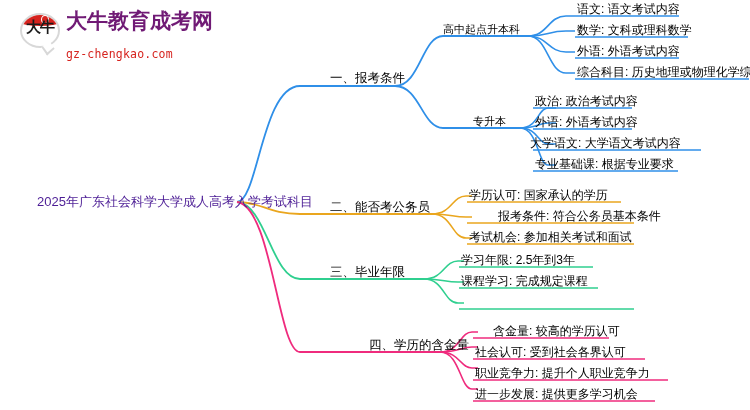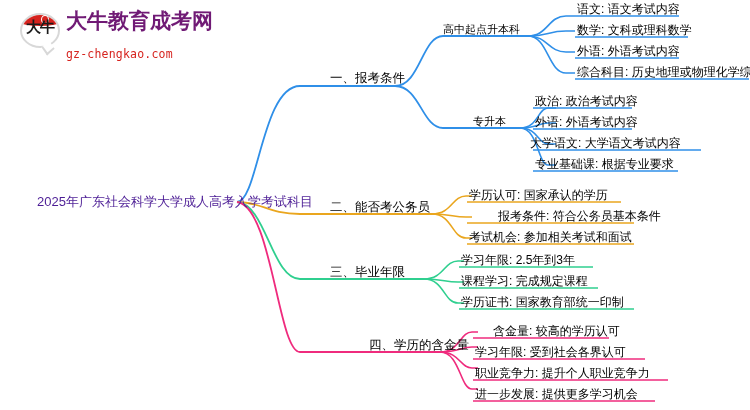--- a/index.html
+++ b/index.html
@@ -166,21 +166,20 @@
   <div class="node leaf" style="left:535px;top:157px;">专业基础课: 根据专业要求</div>
 
   <div class="node lvl1" style="left:330px;top:200px;">二、能否考公务员</div>
   <div class="node leaf" style="left:469px;top:188px;">学历认可: 国家承认的学历</div>
   <div class="node leaf" style="left:482px;top:209px;margin-left:16px;">报考条件: 符合公务员基本条件</div>
   <div class="node leaf" style="left:469px;top:230px;">考试机会: 参加相关考试和面试</div>
 
   <div class="node lvl1" style="left:330px;top:265px;">三、毕业年限</div>
   <div class="node leaf" style="left:461px;top:253px;">学习年限: 2.5年到3年</div>
   <div class="node leaf" style="left:461px;top:274px;">课程学习: 完成规定课程</div>
-  <div class="node leaf" style="left:461px;top:295px;">学历证书: 国家教育部统一印制</div>
 
   <div class="node lvl1" style="left:330px;top:338px;margin-left:39px;">四、学历的含金量</div>
   <div class="node leaf" style="left:475px;top:324px;margin-left:18px;">含金量: 较高的学历认可</div>
-  <div class="node leaf" style="left:475px;top:345px;">学习年限: 受到社会各界认可</div>
+  <div class="node leaf" style="left:475px;top:345px;">社会认可: 受到社会各界认可</div>
   <div class="node leaf" style="left:475px;top:366px;">职业竞争力: 提升个人职业竞争力</div>
   <div class="node leaf" style="left:475px;top:387px;">进一步发展: 提供更多学习机会</div>
 
 </div>
 
 </body></html>

